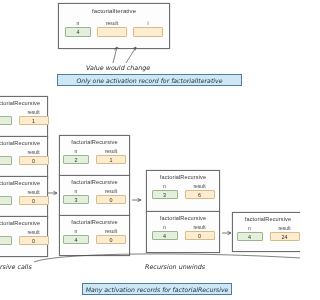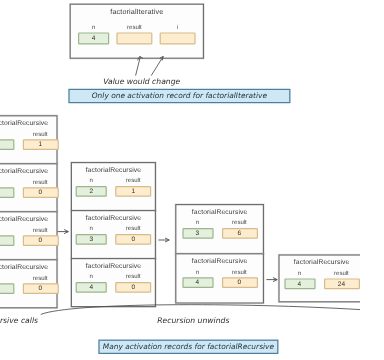--- a/index.html
+++ b/index.html
@@ -85,21 +85,21 @@
   }
 
   #note-iter{
     left:57px; top:74px; width:185px; height:12px; font-size:6.2px;
   }
   #note-rec{
     left:82px; top:283px; width:150px; height:12px; font-size:6.2px;
   }
   #cap-value-change{ left:86px; top:64px; font-size:6.4px; }
   #cap-recursive-calls{ left:-16px; top:263px; font-size:6.4px; }
-  #cap-recursion-unwinds{ left:131px; top:263px; font-size:6.4px; }
+  #cap-recursion-unwinds{ left:145px; top:263px; font-size:6.4px; }
 
   svg.overlay{position:absolute;left:0;top:0;width:300px;height:300px;pointer-events:none;}
 </style>
 </head>
 <body>
 
 <div class="stage">
 
   <div class="frame" id="iter-frame">
     <div class="frame-title">factorialIterative</div>

